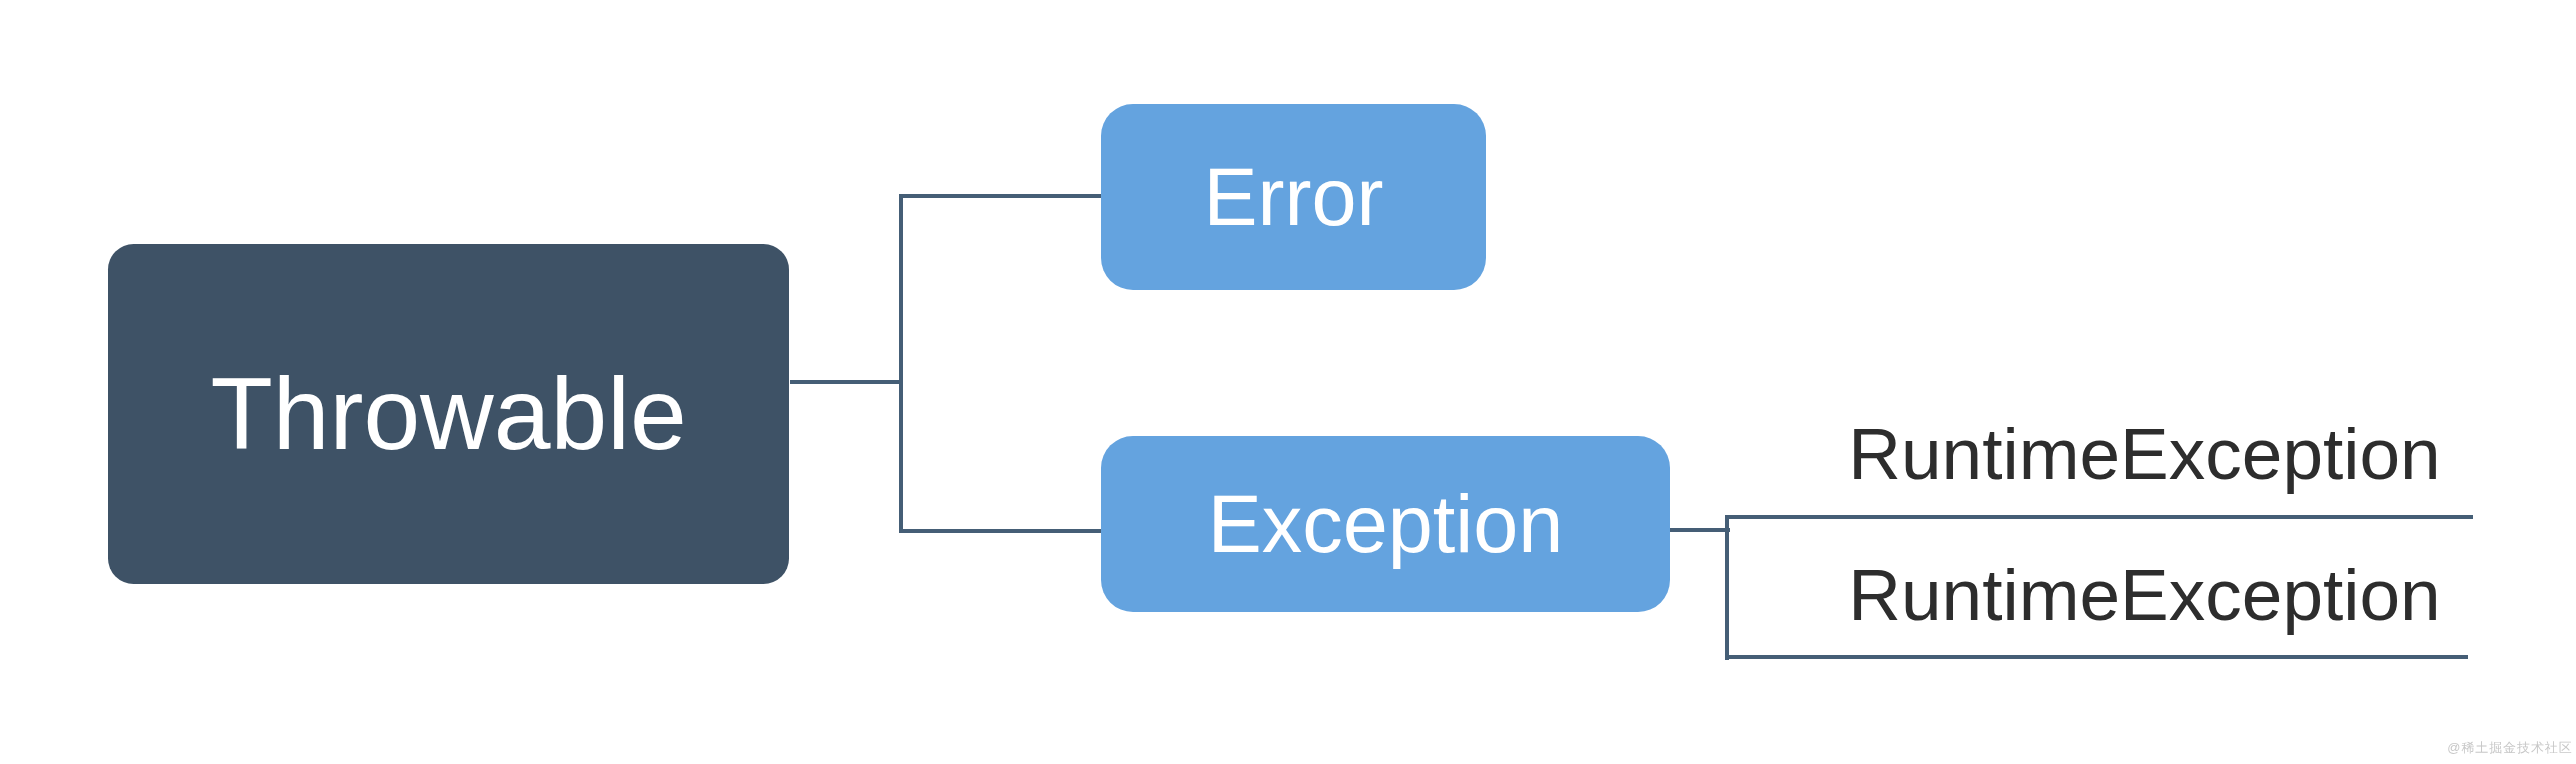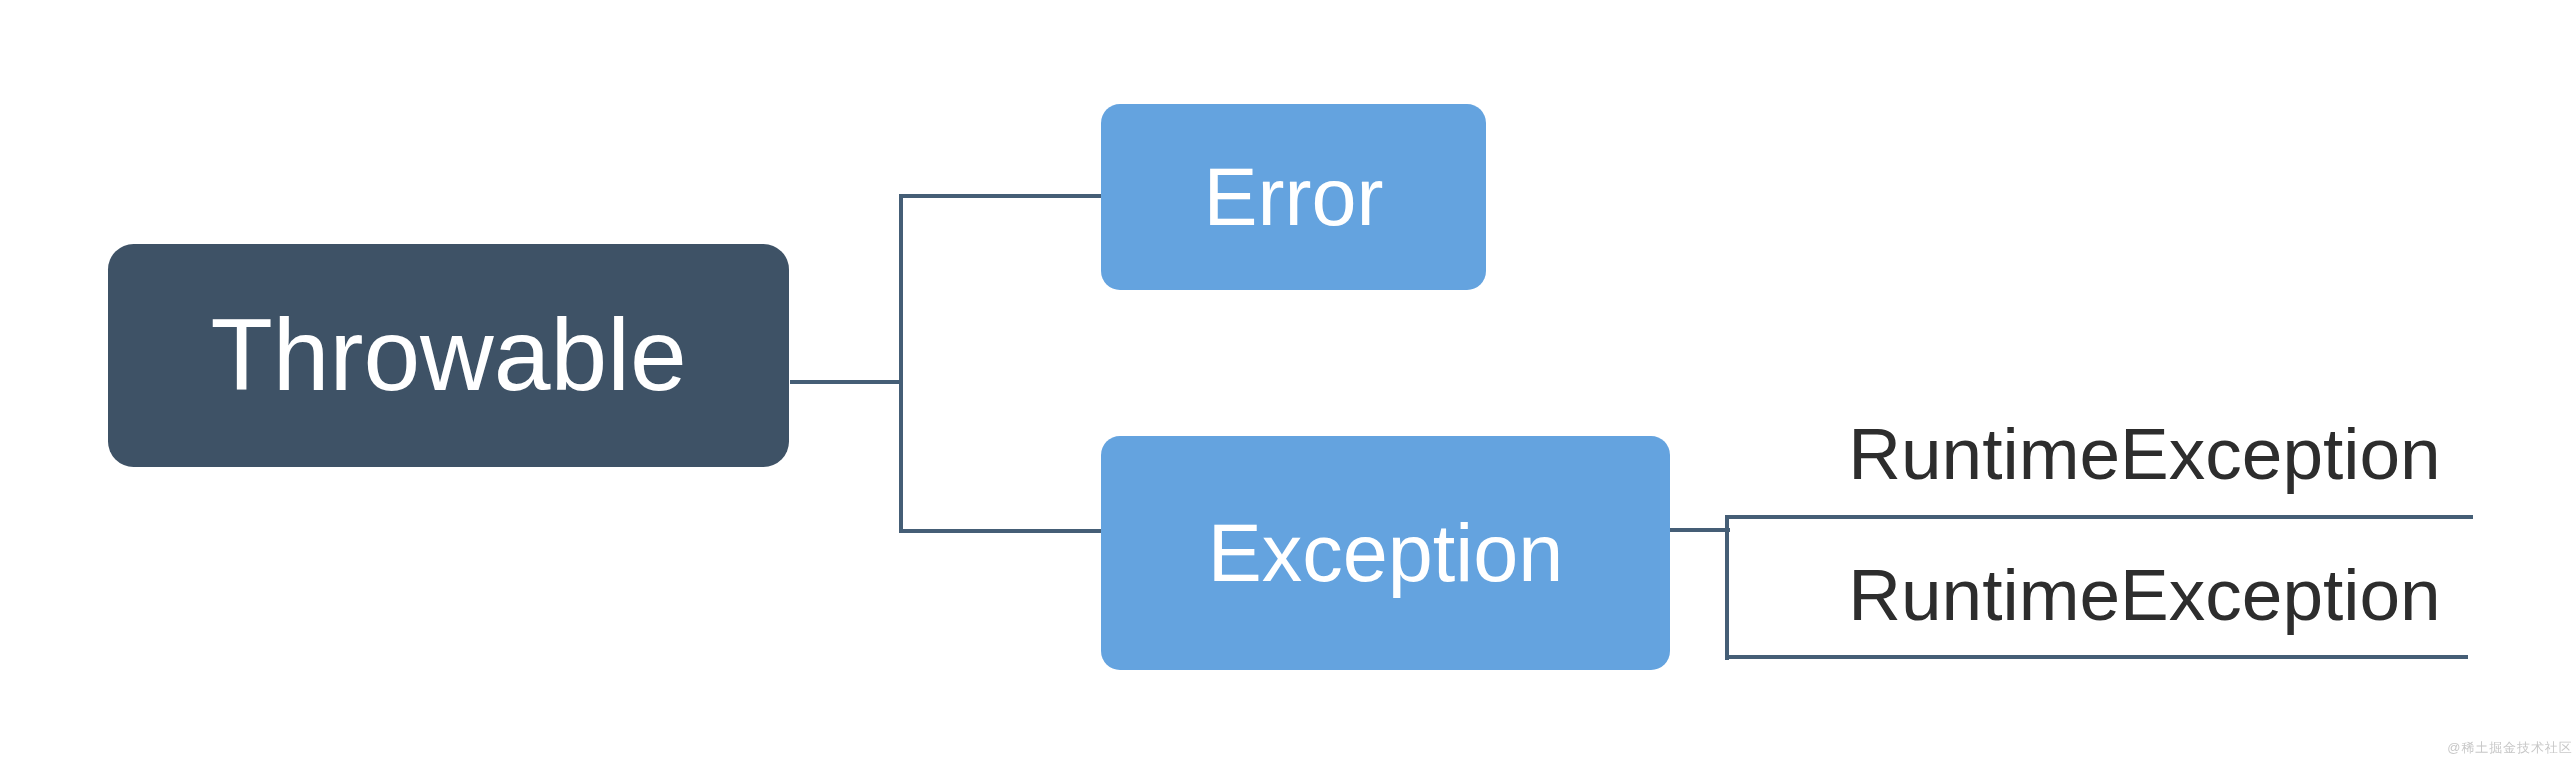--- a/index.html
+++ b/index.html
@@ -18,38 +18,38 @@
   .node {
     position: absolute;
     display: flex;
     align-items: center;
     justify-content: center;
     color: var(--node-text, #fff);
     text-align: center;
   }
   .node-root {
     left: 108px; top: 244px;
-    width: 681px; height: 223px;
+    width: 681px; height: 340px;
     background: var(--root-fill, #3E5266);
     border-radius: 25.6px;
     font-size: 102px;
     text-align: right;
   }
   .node-child {
     background: var(--child-fill, #64A3DF);
-    border-radius: 19px;
+    border-radius: 32px;
     font-size: 81px;
   }
   .node-error {
     left: 1101px; top: 104px;
     width: 385px; height: 186px;
   }
   .node-exception {
     left: 1101px; top: 436px;
-    width: 569px; height: 234px;
+    width: 569px; height: 176px;
   }
   .line {
     position: absolute;
     background: var(--connector, #455E76);
   }
   .line.h { height: 4.3px; }
   .line.v { width: 4.3px; }
   .stub-root        { left: 790px;  top: 380px; width: 111px; }
   .trunk            { left: 899px; top: 194px; height: 339px; }
   .branch-error     { left: 899px; top: 194px; width: 202px; }

